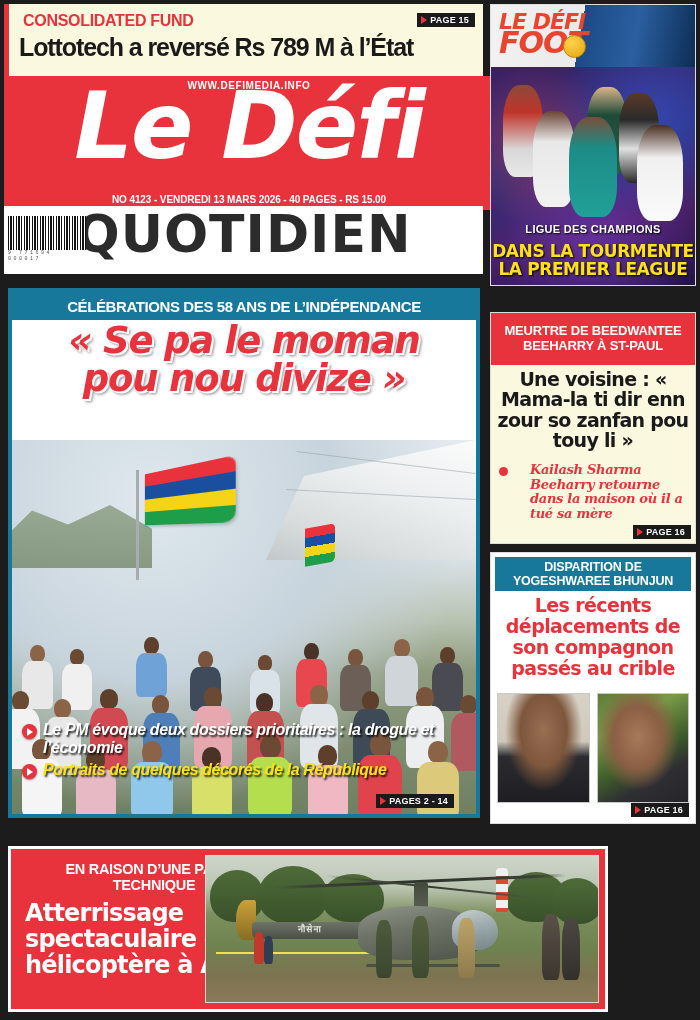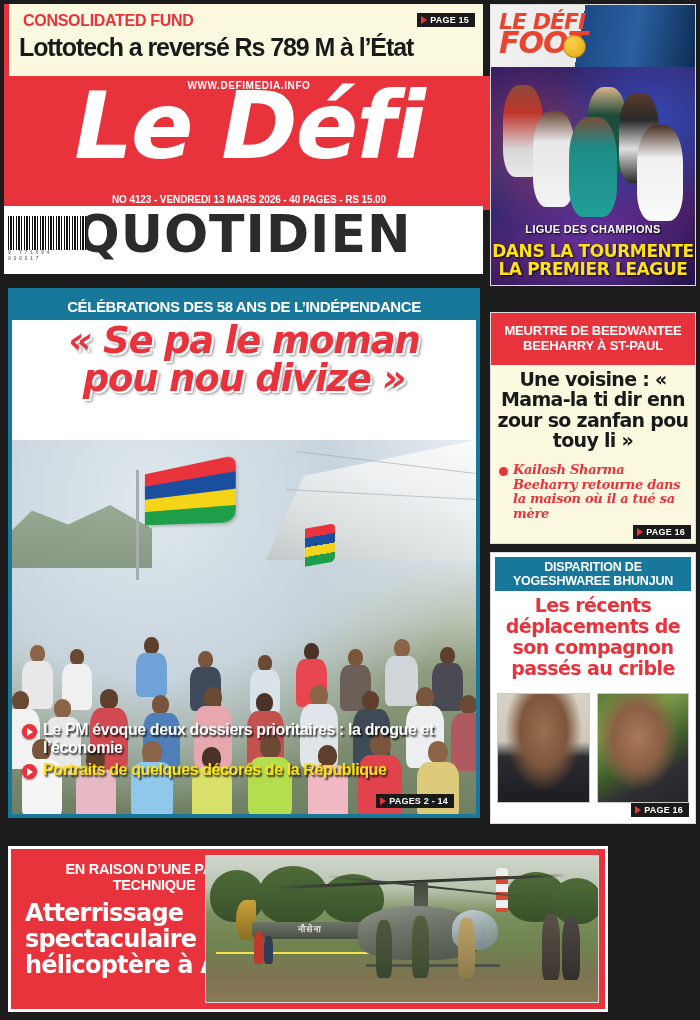--- a/index.html
+++ b/index.html
@@ -216,20 +216,21 @@
     opacity: .85;
   }
   
   .crowd { position: absolute; left: 0; right: 0; bottom: 0; height: 185px; }
   .h { position: absolute; border-radius: 48% 48% 42% 42%; }
   .b { position: absolute; border-radius: 28% 28% 14% 14%; }
 
   .lead-bullets {
     position: absolute; left: 10px; bottom: 30px; right: 10px;
     z-index: 5;
+    font-style: italic;
   }
   .blt { display: flex; align-items: flex-start; gap: 6px; margin-bottom: 5px; }
   .blt-dot {
     flex: 0 0 auto; width: 15px; height: 15px; border-radius: 50%;
     background: #e8333c; position: relative; margin-top: 3px;
     box-shadow: 0 1px 2px rgba(0,0,0,.5);
   }
   .blt-dot::after {
     content: ""; position: absolute; left: 5px; top: 3.5px;
     width: 0; height: 0;
@@ -261,21 +262,21 @@
     padding: 0 4px;
   }
   .box1-head {
     position: absolute; left: 4px; right: 4px; top: 56px;
     text-align: center; color: #1a1a1a;
     font-size: 19px; font-weight: bold; line-height: 1.07; letter-spacing: -0.7px;
     font-family: "DejaVu Sans", sans-serif;
   }
   .box1-sub {
     position: absolute; left: 8px; right: 6px; top: 150px;
-    display: flex; gap: 5px;
+    display: flex; gap: 22px;
   }
   .box1-dot {
     flex: 0 0 auto; width: 9px; height: 9px; border-radius: 50%;
     background: #e8333c; margin-top: 4px;
   }
   .box1-subtxt {
     color: #e8333c; font-size: 13px; font-weight: bold; font-style: italic;
     line-height: 1.13; letter-spacing: -0.3px;
     font-family: "DejaVu Serif", serif;
   }

